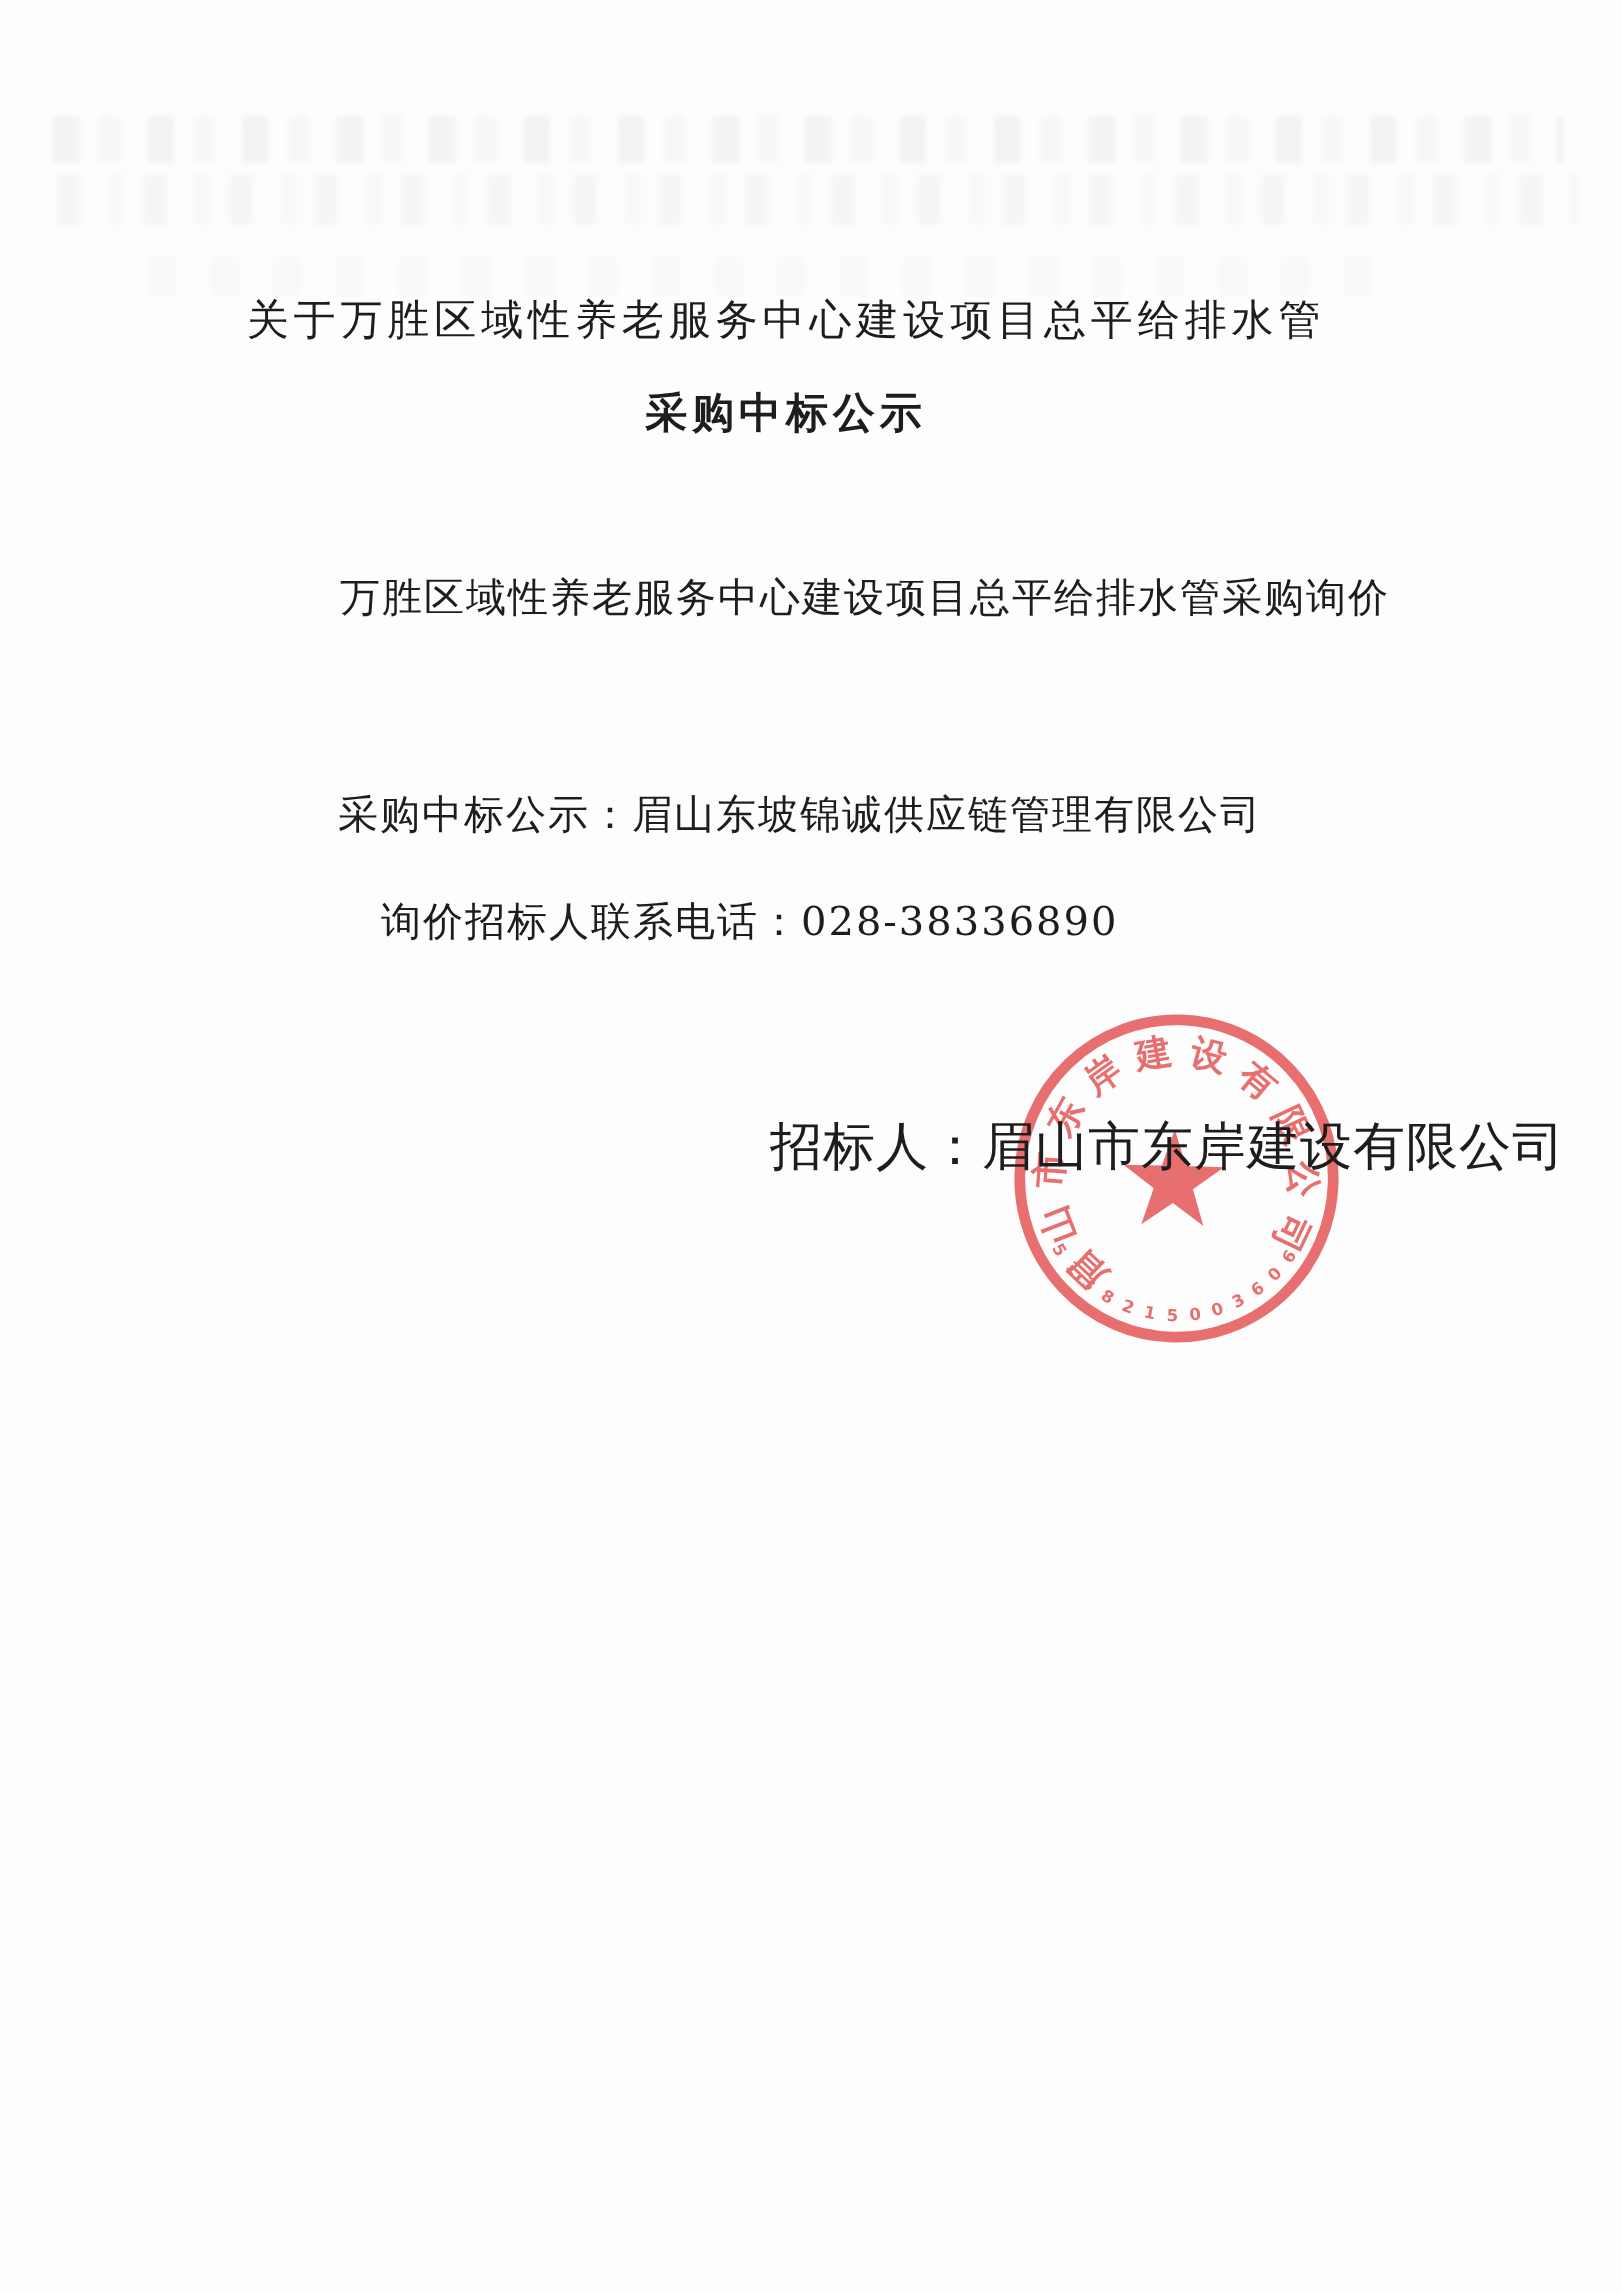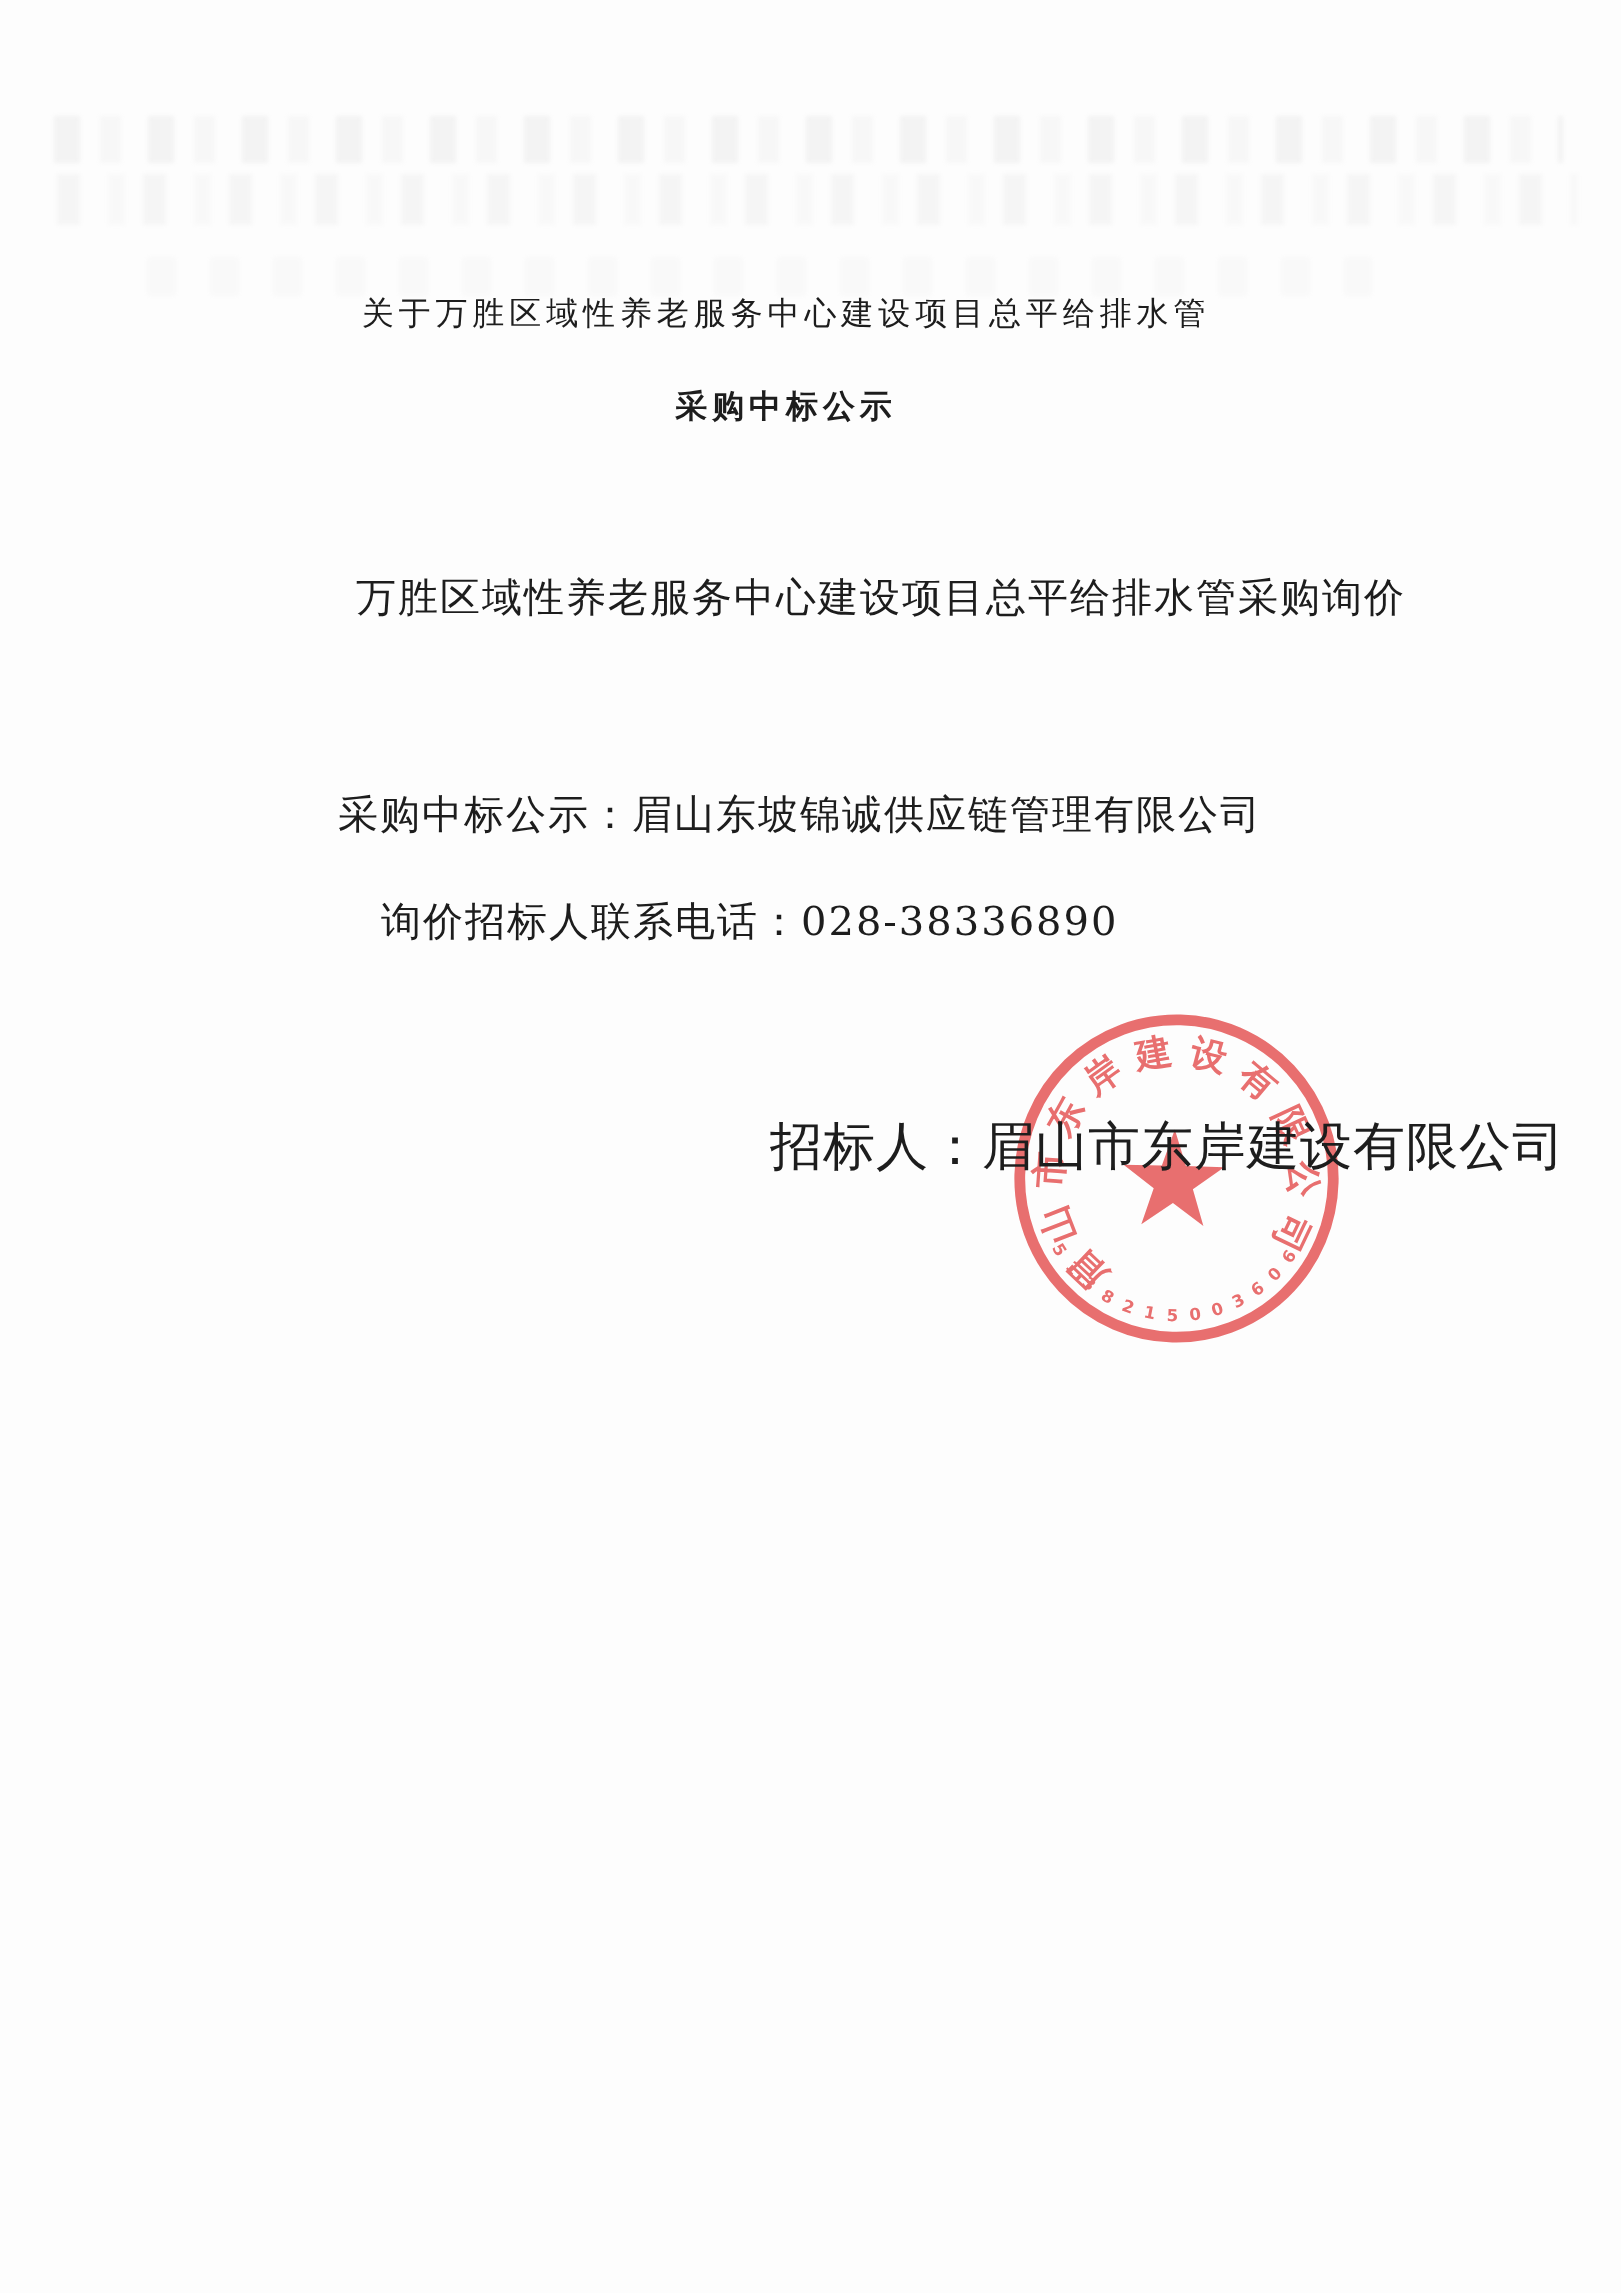--- a/index.html
+++ b/index.html
@@ -47,31 +47,31 @@
   .line {
     position: absolute;
     white-space: nowrap;
     color: #1d1d1d;
     z-index: 3;
   }
   .title {
     left: 0;
     width: 1572px;
     text-align: center;
-    font-size: 32px;
+    font-size: 42px;
     letter-spacing: 4.9px;
     font-weight: 500;
   }
   .title.t1 { top: 292px; }
   .title.t2 { top: 385px; font-weight: bold; }
   .body-line {
     font-size: 40px;
     letter-spacing: 2px;
   }
-  .p1 { left: 356px; top: 570px; }
+  .p1 { left: 340px; top: 570px; }
   .p2 { left: 257px; top: 680px; }
   .p3 { left: 338px; top: 787px; }
   .p4 { left: 340px; top: 894px; margin-left: 41px; }
   .issuer { left: 770px; top: 1112px; font-size: 52px; letter-spacing: 1px; }
   .date { left: 1063px; top: 1225px; font-size: 41px; letter-spacing: 2px; }
   
   .stamp {
     position: absolute;
     left: 1008px;
     top: 1008px;

